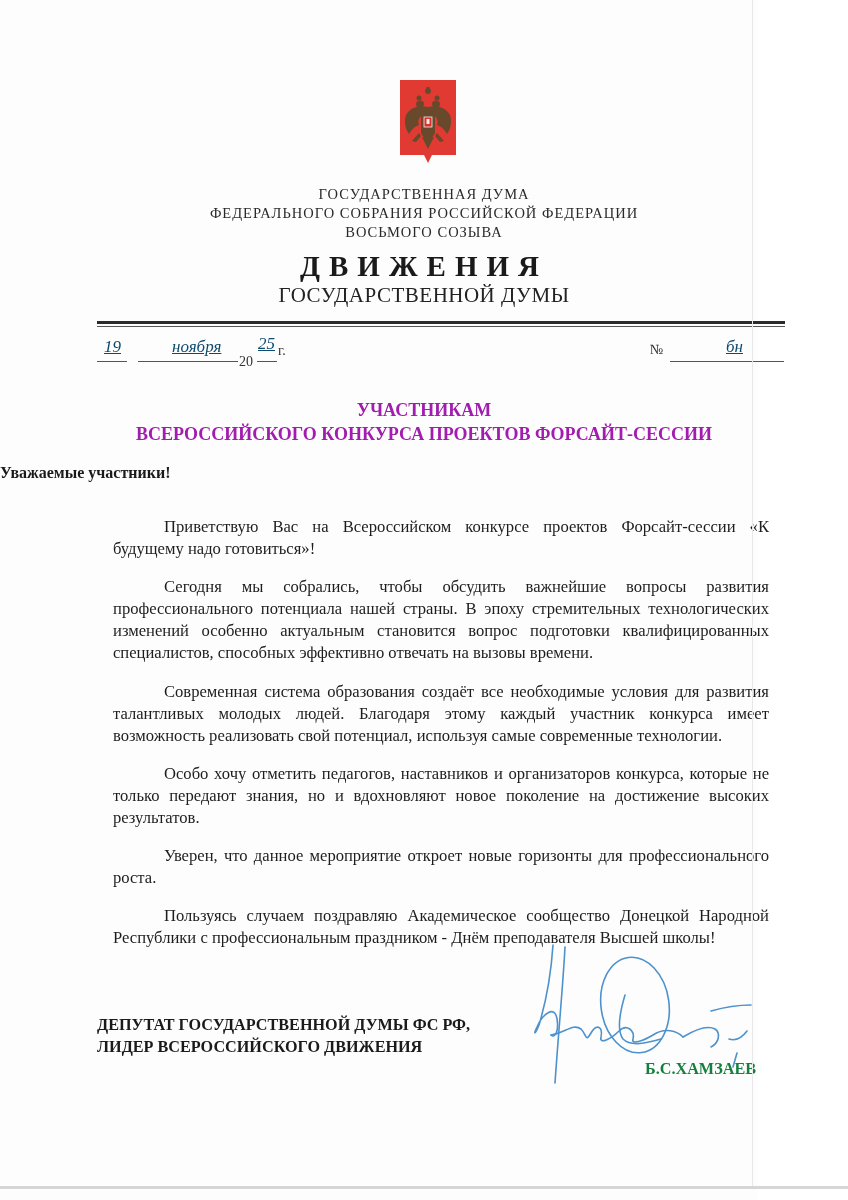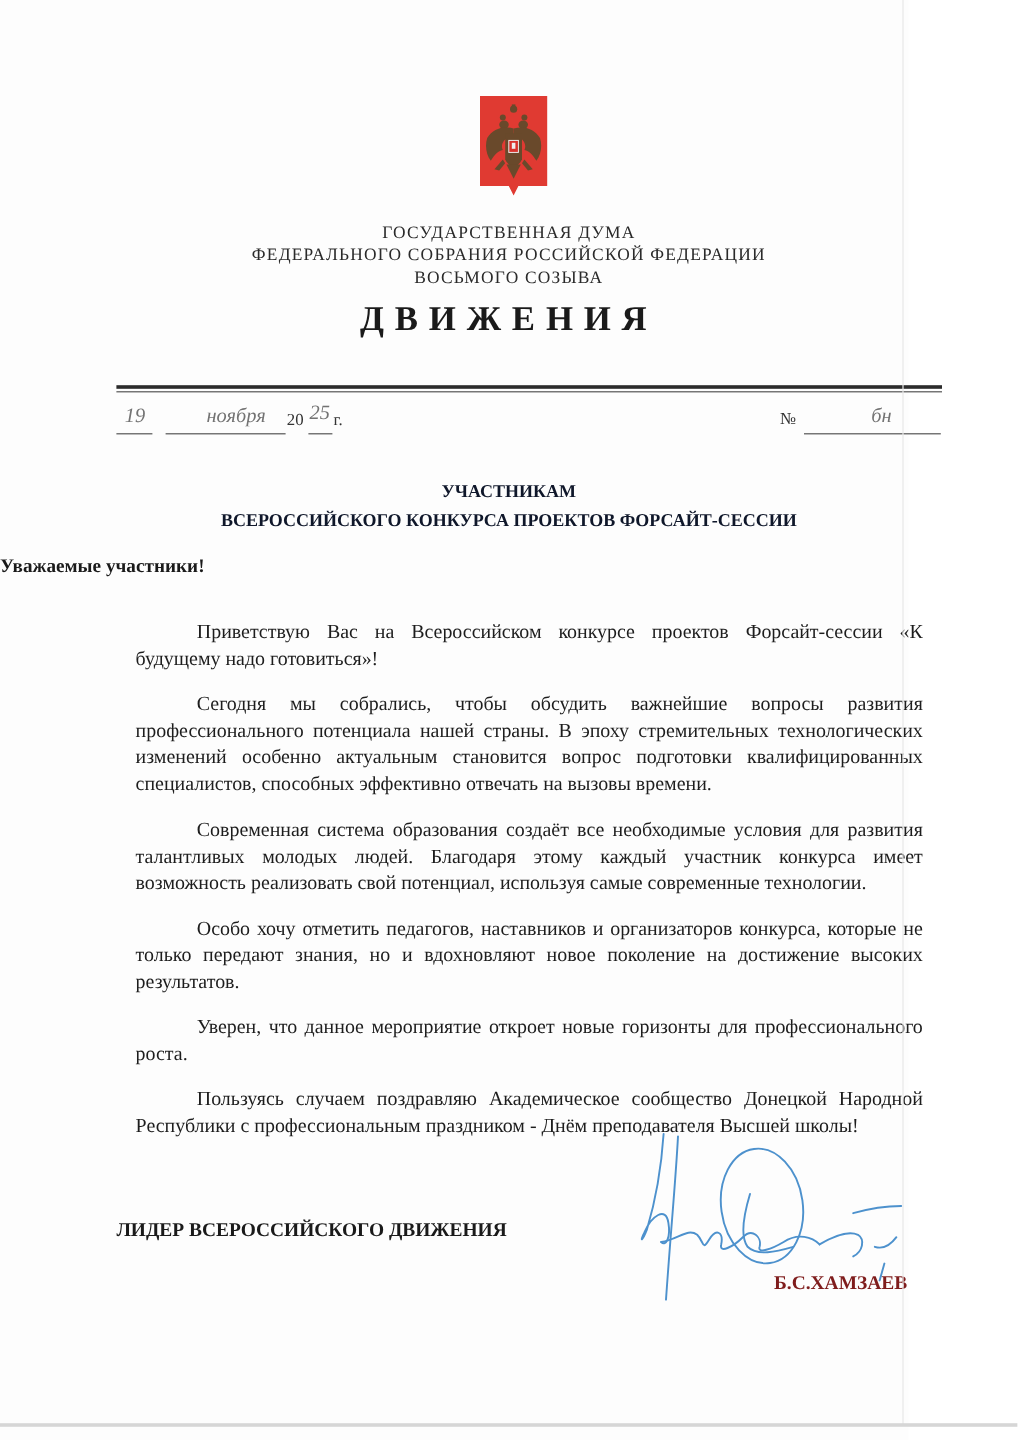--- a/index.html
+++ b/index.html
@@ -79,40 +79,41 @@
       background: #555;
     }
     .date-row {
       position: absolute;
       top: 337px;
       font-size: 17px;
     }
     .hand {
       font-style: italic;
       font-family: "Liberation Serif", "DejaVu Serif", serif;
-      color: #737373;
+      color: #0c4a6e;
+      text-decoration: underline;
     }
     .uline {
       position: absolute;
       height: 1px;
       background: #555;
     }
     .printed {
       font-size: 14px;
       color: #333;
     }
     .addressee {
       position: absolute;
       left: 0; width: 848px;
       text-align: center;
       font-family: "Liberation Sans Narrow", "Liberation Serif", serif;
       font-weight: bold;
-      font-size: 15px;
+      font-size: 18px;
       line-height: 24px;
-      color: #0f172a;
+      color: #a21caf;
     }
     .greeting {
       position: absolute;
       left: 0; width: 848px; top: 464px;
       font-weight: bold;
       font-size: 16px;
       color: #1a1a1a;
     }
     .body-text {
       position: absolute;
@@ -133,21 +134,21 @@
       font-size: 16.2px;
       line-height: 22px;
       color: #1a1a1a;
     }
     .signer-name {
       position: absolute;
       left: 645px; top: 1058px;
       font-weight: bold;
       font-size: 16.2px;
       line-height: 22px;
-      color: #7f1d1d;
+      color: #15803d;
     }
     .signature {
       position: absolute;
       left: 515px; top: 935px;
       width: 260px; height: 150px;
       pointer-events: none;
     }
   </style>
 </head>
 <body>
@@ -182,32 +183,33 @@
     <rect x="27.5" y="40" width="3" height="5" fill="#eeeeee"></rect>
   </svg>
 
   <div class="header-block" style="top:185px;">
     <div class="org-line">ГОСУДАРСТВЕННАЯ ДУМА</div>
     <div class="org-line">ФЕДЕРАЛЬНОГО СОБРАНИЯ РОССИЙСКОЙ ФЕДЕРАЦИИ</div>
     <div class="org-line">ВОСЬМОГО СОЗЫВА</div>
   </div>
 
   <div class="deputy-title">ДВИЖЕНИЯ</div>
+  <div class="deputy-subtitle">ГОСУДАРСТВЕННОЙ ДУМЫ</div>
 
   <div class="rule-thick"></div>
   <div class="rule-thin"></div>
 
   <div>
     <span class="date-row hand" style="left:104px;">19</span>
     <div class="uline" style="left:97px; top:361px; width:30px;"></div>
 
     <span class="date-row hand" style="left:172px;">ноября</span>
     <div class="uline" style="left:138px; top:361px; width:100px;"></div>
 
-    <span class="date-row printed" style="left:239px; top:343px;">20</span>
+    <span class="date-row printed" style="left:239px; top:354px;">20</span>
     <span class="date-row hand" style="left:258px; top:334px;">25</span>
     <div class="uline" style="left:257px; top:361px; width:20px;"></div>
     <span class="date-row printed" style="left:278px; top:343px;">г.</span>
 
     <span class="date-row printed" style="left:650px; top:342px;">№</span>
     <span class="date-row hand" style="left:726px;text-align:center;">бн</span>
     <div class="uline" style="left:670px; top:361px; width:114px;"></div>
   </div>
 
   <div class="addressee" style="top:398px;">УЧАСТНИКАМ</div>
@@ -218,20 +220,21 @@
   <div class="body-text">
     <p>Приветствую Вас на Всероссийском конкурсе проектов Форсайт-сессии «К будущему надо готовиться»!</p>
     <p>Сегодня мы собрались, чтобы обсудить важнейшие вопросы развития профессионального потенциала нашей страны. В эпоху стремительных технологических изменений особенно актуальным становится вопрос подготовки квалифицированных специалистов, способных эффективно отвечать на вызовы времени.</p>
     <p>Современная система образования создаёт все необходимые условия для развития талантливых молодых людей. Благодаря этому каждый участник конкурса имеет возможность реализовать свой потенциал, используя самые современные технологии.</p>
     <p>Особо хочу отметить педагогов, наставников и организаторов конкурса, которые не только передают знания, но и вдохновляют новое поколение на достижение высоких результатов.</p>
     <p>Уверен, что данное мероприятие откроет новые горизонты для профессионального роста.</p>
     <p>Пользуясь случаем поздравляю Академическое сообщество Донецкой Народной Республики с профессиональным праздником - Днём преподавателя Высшей школы!</p>
   </div>
 
   <div class="signer-block">
+    <div>ДЕПУТАТ ГОСУДАРСТВЕННОЙ ДУМЫ ФС РФ,</div>
     <div>ЛИДЕР ВСЕРОССИЙСКОГО ДВИЖЕНИЯ</div>
   </div>
   <div class="signer-name">Б.С.ХАМЗАЕВ</div>
 
   <svg class="signature" viewBox="0 0 260 150">
     <g fill="none" stroke="#3a86c8" stroke-width="1.6" stroke-linecap="round" stroke-linejoin="round" opacity="0.9">
       <path d="M38 10 C36 40 30 70 24 90 C20 100 18 100 22 92 C28 78 40 70 42 84 C44 96 40 104 36 100"></path>
       <path d="M50 12 C48 50 44 90 40 148"></path>
       <path d="M36 100 C50 98 58 88 66 94 C72 100 70 108 76 98 C82 88 88 92 86 102 C84 110 96 104 104 96 C112 88 120 96 118 104 C116 110 128 106 138 100 C150 92 162 96 168 102"></path>
       <ellipse cx="120" cy="70" rx="34" ry="48" transform="rotate(-8 120 70)"></ellipse>

